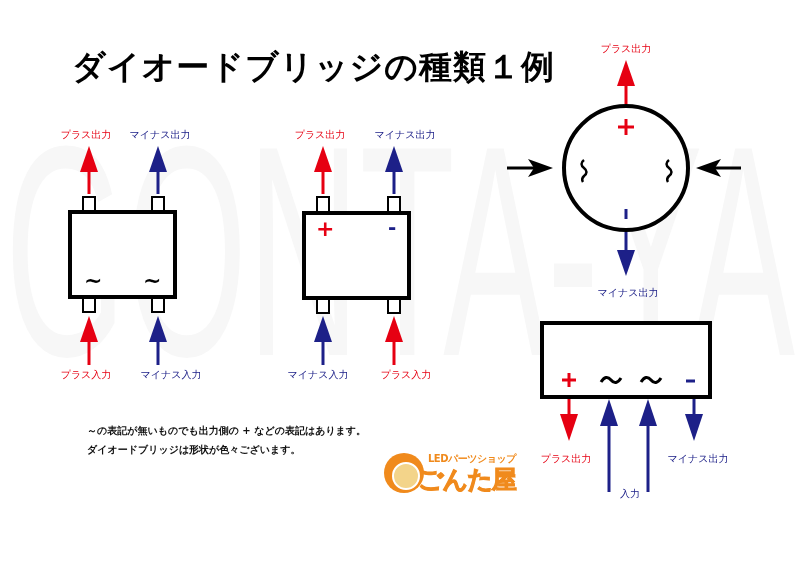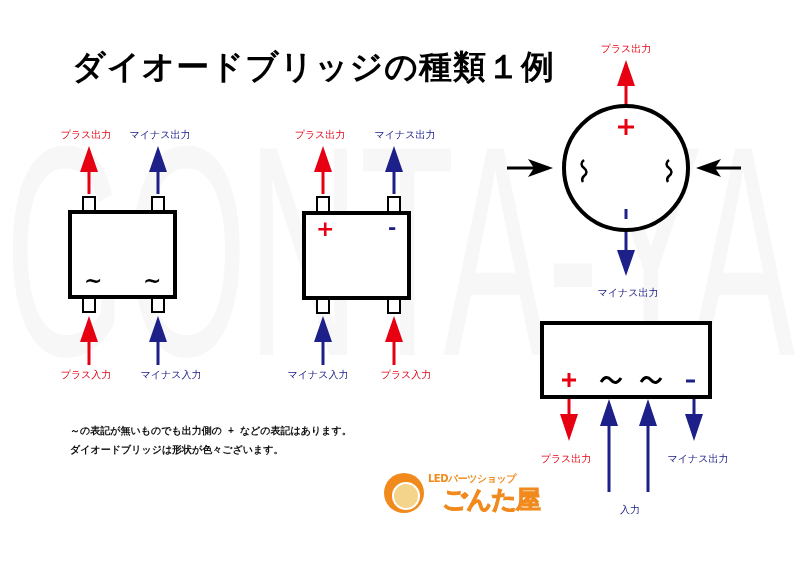--- a/index.html
+++ b/index.html
@@ -3,31 +3,31 @@
 <meta charset="utf-8">
 <style>
   html, body { margin: 0; padding: 0; background: #ffffff; }
   body { width: 800px; height: 565px; position: relative; overflow: hidden;
          font-family: "DejaVu Sans", sans-serif; }
   .abs { position: absolute; white-space: nowrap; }
   .title { left: 72px; top: 45px; font-size: 33px; font-weight: bold; color: #000; letter-spacing: 1px; }
   .lbl { font-size: 10px; font-weight: normal; transform: translateX(-50%); }
   .red { color: #e60012; }
   .blue { color: #1d2088; }
-  .note { left: 70px; font-size: 10px; font-weight: bold; color: #111; font-family: Liberation Mono, monospace; }
+  .note { left: 87px; font-size: 10px; font-weight: bold; color: #111; }
   .watermark { left: 0; top: 120px; width: 800px; height: 260px; }
   svg.diagram { position: absolute; left: 0; top: 0; }
-  .logo { left: 382px; top: 450px; width: 150px; height: 48px; margin-top: 20px; }
+  .logo { left: 382px; top: 450px; width: 150px; height: 48px; }
   .logo-circle { position: absolute; left: 2px; top: 3px; width: 40px; height: 40px; border-radius: 50%;
                  background: #f08a1c; }
   .logo-face { position: absolute; left: 8px; top: 9px; width: 28px; height: 28px; border-radius: 50%;
                background: #f3d48a; border: 2px solid #fff; box-sizing: border-box; }
   .logo-sub { position: absolute; left: 46px; top: 2px; font-size: 10px; font-weight: bold; color: #f08a1c;
               letter-spacing: -0.5px; }
-  .logo-main { position: absolute; left: 60px; top: 13px; font-size: 25px; font-weight: bold; color: #f08a1c;
+  .logo-main { position: absolute; left: 36px; top: 13px; font-size: 25px; font-weight: bold; color: #f08a1c;
                letter-spacing: -1px; -webkit-text-stroke: 1px #f08a1c; }
 </style>
 </head>
 <body>
 
 <svg class="abs watermark" viewBox="0 0 800 260">
   <text x="400" y="235" text-anchor="middle" font-family="Liberation Sans, sans-serif" font-size="300" fill="#f7f7f7" textLength="790" lengthAdjust="spacingAndGlyphs">GONTA-YA</text>
 </svg>
 
 <div class="abs title">ダイオードブリッジの種類１例</div>
@@ -156,21 +156,21 @@
 <div class="abs lbl blue" style="left:318px; top:368px;">マイナス入力</div>
 <div class="abs lbl red" style="left:406px; top:368px;">プラス入力</div>
 <div class="abs red" style="left:316px; top:216px; font-size:22px; font-weight:bold;">+</div>
 <div class="abs blue" style="left:388px; top:215px; font-size:20px; font-weight:bold;">-</div>
 
 <div class="abs lbl red" style="left:626px; top:42px;">プラス出力</div>
 <div class="abs lbl blue" style="left:628px; top:286px;">マイナス出力</div>
 
 <div class="abs lbl red" style="left:566px; top:452px;">プラス出力</div>
 <div class="abs lbl blue" style="left:698px; top:452px;">マイナス出力</div>
-<div class="abs lbl blue" style="left:630px; top:503px;">入力</div>
+<div class="abs lbl blue" style="left:630px; top:487px;">入力</div>
 
 <div class="abs note" style="top:424px;">～の表記が無いものでも出力側の + などの表記はあります。</div>
 <div class="abs note" style="top:443px;">ダイオードブリッジは形状が色々ございます。</div>
 
 <div class="abs logo">
   <div class="logo-circle">
       <div class="logo-face"></div>
     </div>
   <div class="logo-sub">LEDパーツショップ</div>
   <div class="logo-main">ごんた屋</div>

